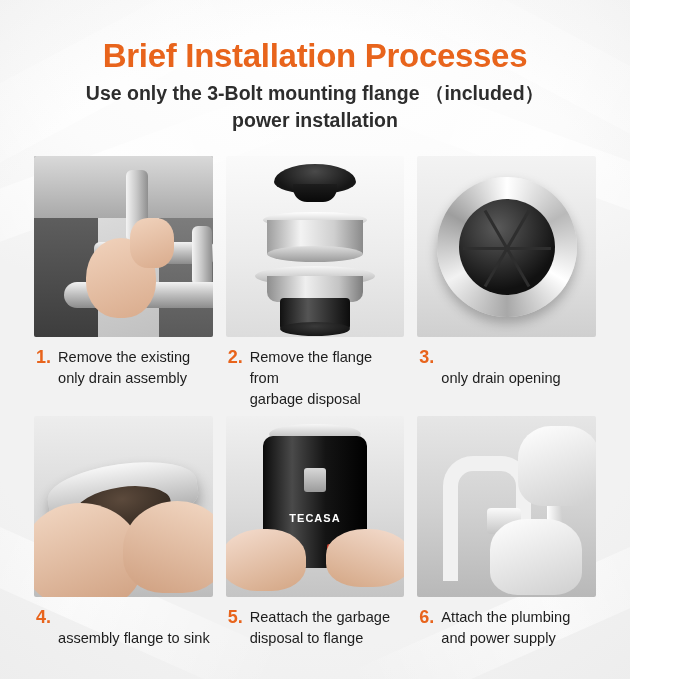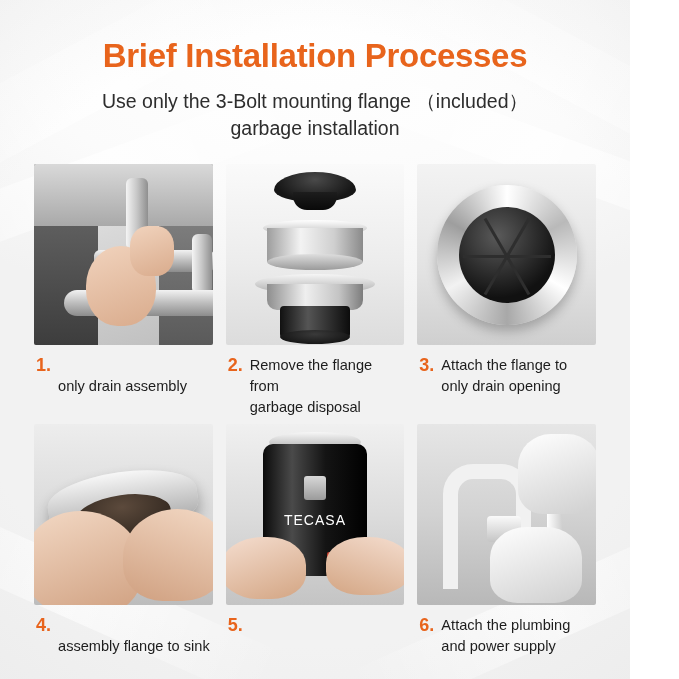--- a/index.html
+++ b/index.html
@@ -51,26 +51,26 @@
     margin: 0;
     padding-top: 36px;
     text-align: center;
     color: #e8641c;
     font-size: 33px;
     line-height: 40px;
     font-weight: bold;
     letter-spacing: -0.3px;
   }
   .subtitle {
-    margin: 12px auto 0;
+    margin: 4px auto 0;
     text-align: center;
     color: #2d2d2d;
     font-size: 19.5px;
     line-height: 27px;
-    font-weight: normal;
+    font-weight: bold;
     max-width: 520px;
   }
 
   .grid {
     margin-top: 22px;
     display: grid;
     grid-template-columns: repeat(3, 1fr);
     column-gap: 13px;
     row-gap: 6px;
   }
@@ -139,21 +139,21 @@
   .p4 .obj { position:absolute; left:50%; top:44%; transform:translate(-50%,-50%) rotate(-8deg); width:150px; height:64px;
     background:linear-gradient(180deg,#f7f7f7,#9f9f9f); border-radius:50%/40%; box-shadow:0 8px 14px rgba(0,0,0,.3); }
   .p4 .obj2 { position:absolute; left:50%; top:50%; transform:translate(-50%,-50%) rotate(-8deg); width:96px; height:40px;
     background:radial-gradient(ellipse at 50% 30%,#5c4a3c,#2a211a); border-radius:50%; }
 
   
   .p5 { background: linear-gradient(180deg,#f0f0f0 0%,#dcdcdc 50%,#c4c4c4 100%); }
   .p5 .topring { position:absolute; left:50%; top:8px; transform:translateX(-50%); width:92px; height:20px; background:linear-gradient(180deg,#f7f7f7,#a8a8a8); border-radius:50%; }
   .p5 .body { position:absolute; left:50%; top:20px; transform:translateX(-50%); width:104px; height:132px;
     background:linear-gradient(90deg,#0b0b0b,#4a4a4a 28%,#141414 60%,#000 100%); border-radius:10px 10px 16px 16px; }
-  .p5 .label { position:absolute; left:50%; top:88px; transform:translateX(-50%); color:#fff; font-size:14px; letter-spacing:1px; font-weight:normal; }
+  .p5 .label { position:absolute; left:50%; top:96px; transform:translateX(-50%); color:#fff; font-size:11px; letter-spacing:1px; font-weight:bold; }
   .p5 .badge { position:absolute; left:50%; top:52px; transform:translateX(-50%); width:22px; height:24px; background:linear-gradient(180deg,#d8d8d8,#9b9b9b); border-radius:3px; }
   .p5 .red { position:absolute; left:calc(50% + 12px); top:128px; width:12px; height:11px; background:#c0392b; border-radius:2px; }
 
   
   .p6 { background: linear-gradient(180deg,#e6e6e6 0%,#d2d2d2 50%,#b8b8b8 100%); }
   .p6 .ptrap { position:absolute; left:26px; top:40px; width:58px; height:110px; border:15px solid #f1f1f1; border-radius:30px 30px 0 0; border-bottom:none; }
   .p6 .pipeR { position:absolute; right:34px; top:30px; width:15px; height:120px; background:linear-gradient(90deg,#ffffff,#d0d0d0); }
   .p6 .nut { position:absolute; left:70px; top:92px; width:34px; height:26px; background:linear-gradient(180deg,#fafafa,#c5c5c5); border-radius:4px; }
   .p6 .glove { position:absolute; background:linear-gradient(160deg,#ffffff,#cfcfcf); border-radius:40% 40% 30% 30%; }
 </style>
@@ -166,41 +166,41 @@
   <div class="streak s3"></div>
   <div class="streak s4"></div>
   <div class="streak s5"></div>
   <div class="streak s6"></div>
   <div class="vign"></div>
 
   <div class="content">
     <h1 class="title">Brief Installation Processes</h1>
     <div class="subtitle">
       <div>Use only the 3-Bolt mounting flange （included）</div>
-      <div>garbage installation</div>
+      <div>power installation</div>
     </div>
 
     <div class="grid">
 
       <div class="cell">
         <div class="photo p1">
           <div class="wallL"></div>
           <div class="wallR"></div>
           <div class="cabinet"></div>
           <div class="pipeV" style="left:92px; top:14px; width:22px; height:72px;"></div>
           <div class="pipeH" style="left:60px; top:86px; width:120px; height:22px;"></div>
           <div class="pipeV" style="left:158px; top:70px; width:20px; height:60px;"></div>
           <div class="pipeH" style="left:30px; top:126px; width:170px; height:26px; border-radius:13px;"></div>
           <div class="hand" style="left:52px; top:82px; width:70px; height:80px;"></div>
           <div class="hand" style="left:96px; top:62px; width:44px; height:50px; border-radius:40%;"></div>
         </div>
         <div class="caption">
           <span class="num">1.</span>
           <span class="ctext">
-            <br>
+            <span>Remove the existing</span><br>
             <span>only drain assembly</span>
           </span>
         </div>
       </div>
 
       <div class="cell">
         <div class="photo p2">
           <div class="part cap"></div>
           <div class="part capstem"></div>
           <div class="part ring1"></div>
@@ -227,21 +227,21 @@
           <div class="blade" style="transform:rotate(0deg);"></div>
           <div class="blade" style="transform:rotate(60deg);"></div>
           <div class="blade" style="transform:rotate(120deg);"></div>
           <div class="blade" style="transform:rotate(180deg);"></div>
           <div class="blade" style="transform:rotate(240deg);"></div>
           <div class="blade" style="transform:rotate(300deg);"></div>
         </div>
         <div class="caption">
           <span class="num">3.</span>
           <span class="ctext">
-            <span>Attach the flange to</span><br>
+            <br>
             <span>only drain opening</span>
           </span>
         </div>
       </div>
 
       <div class="cell">
         <div class="photo p4">
           <div class="obj"></div>
           <div class="obj2"></div>
           <div style="position:absolute;left:-10px;bottom:-10px;width:118px;height:104px;background:linear-gradient(160deg,#f3d9c5,#cf9f7f);border-radius:50% 55% 40% 45%;"></div>
@@ -261,20 +261,24 @@
           <div class="topring"></div>
           <div class="body"></div>
           <div class="badge"></div>
           <div class="label">TECASA</div>
           <div class="red"></div>
           <div style="position:absolute;left:-6px;bottom:6px;width:86px;height:62px;background:linear-gradient(160deg,#f5ded0,#d3a583);border-radius:50% 45% 40% 45%;"></div>
           <div style="position:absolute;right:-8px;bottom:10px;width:86px;height:58px;background:linear-gradient(200deg,#f5ded0,#d3a583);border-radius:45% 50% 45% 40%;"></div>
         </div>
         <div class="caption">
           <span class="num">5.</span>
+          <span class="ctext">
+            <span>Reattach the garbage</span><br>
+            <span>disposal to flange</span>
+          </span>
         </div>
       </div>
 
       <div class="cell">
         <div class="photo p6">
           <div class="ptrap"></div>
           <div class="pipeR"></div>
           <div class="nut"></div>
           <div class="glove" style="right:-4px; top:10px; width:82px; height:80px;"></div>
           <div class="glove" style="right:14px; bottom:2px; width:92px; height:76px;"></div>

